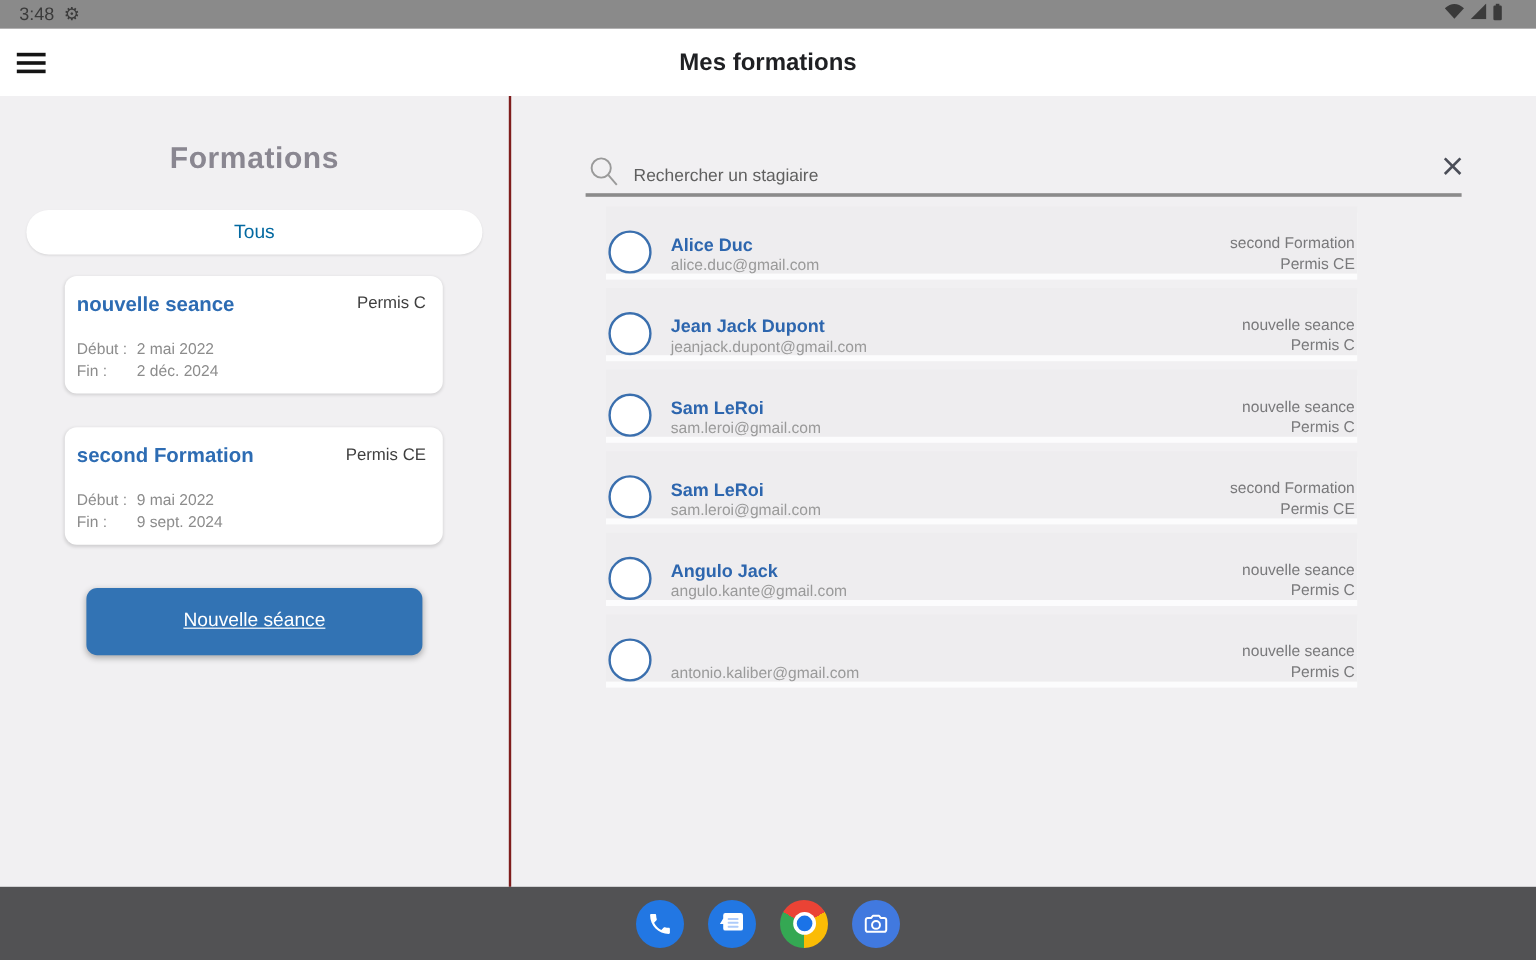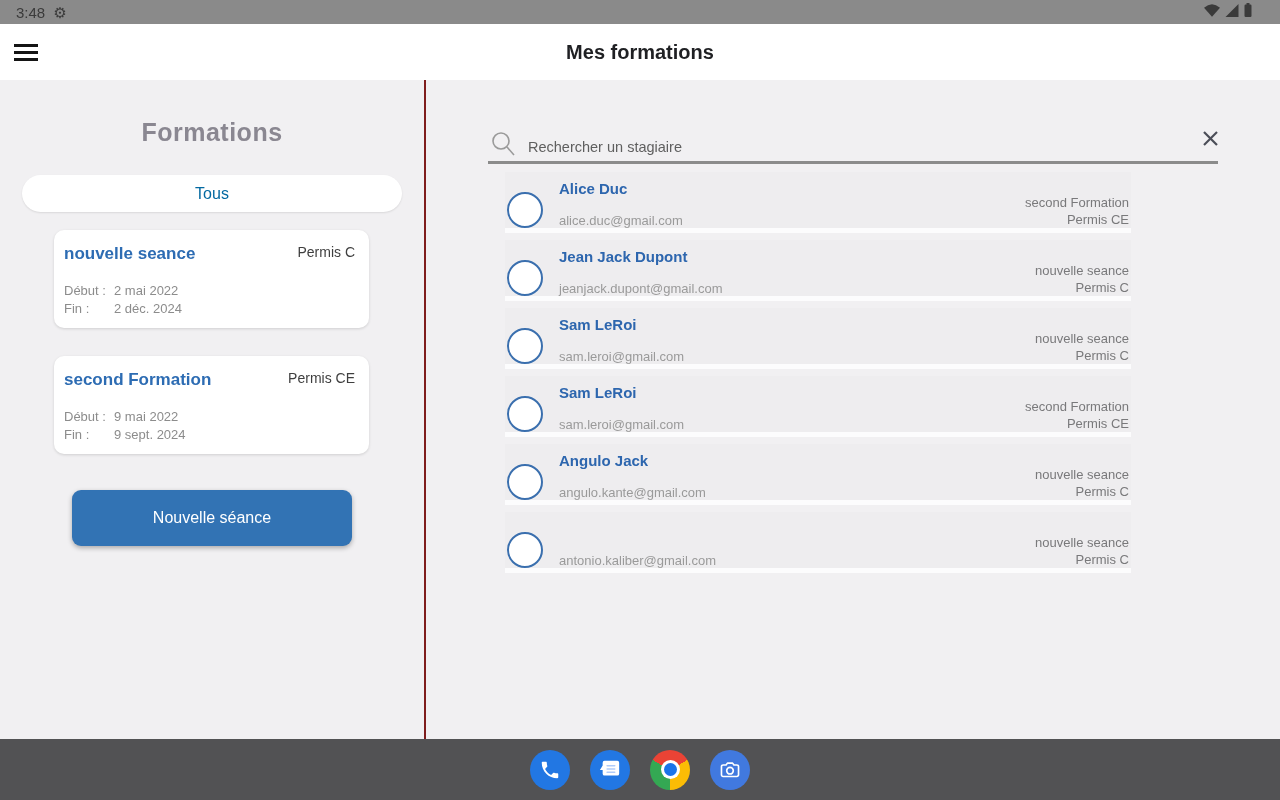--- a/index.html
+++ b/index.html
@@ -40,41 +40,41 @@
     box-shadow:0 1px 3px rgba(0,0,0,.14); padding:14px 14px 16px 10px; height:98px; cursor:pointer; }
   .formation-card + .formation-card { margin-top:28px; }
   .fc-head { display:flex; justify-content:space-between; align-items:flex-start; }
   .fc-title { font-size:17px; font-weight:700; color:#2d6cb3; }
   .fc-permit { font-size:14px; color:#3f3f3f; }
   .fc-dates { margin-top:18px; font-size:13px; color:#8c8c8c; line-height:18px; }
   .fc-row { display:flex; }
   .fc-label { display:inline-block; width:50px; }
   .new-session-btn { margin:36px auto 0 auto; display:block; width:280px; height:56px;
     background:#3273b4; border:none; border-radius:9px; color:#ffffff; font-size:16px;
-    font-family:"Liberation Sans", sans-serif; box-shadow:0 2px 5px rgba(0,0,0,.3); cursor:pointer; }
+    font-family:"Liberation Sans", sans-serif; box-shadow:0 2px 5px rgba(0,0,0,.3); cursor:pointer;text-decoration:underline; }
 
   
   .search-wrap { position:absolute; top:52px; left:59px; width:730px; height:32px;
     border-bottom:3px solid #8b8b8b; display:flex; align-items:center; }
   .search-icon { flex:0 0 auto; margin:0 12px 2px 2px; }
   .search-input { flex:1; border:none; outline:none; background:transparent;
     font-size:14.5px; color:#000000; font-family:"Liberation Sans", sans-serif; }
   .search-input::placeholder { color:#5f5f5f; opacity:1; }
   .clear-btn { position:absolute; top:44px; right:56px; width:28px; height:28px;
     display:flex; align-items:center; justify-content:center; cursor:pointer; }
 
   
   .trainee-list { position:absolute; top:92px; left:76px; width:626px; }
   .trainee-row { height:56px; margin-bottom:12px; background:#eeedef;
     box-shadow:0 5px 0 #fcfcfd; display:flex; align-items:flex-end; cursor:pointer; }
   .avatar { flex:0 0 auto; width:36px; height:36px; border-radius:50%;
     background:#ffffff; border:2px solid #3a6fae; margin-left:2px; }
   .t-id { flex:1; margin-left:16px; }
   .t-name { font-size:15px; font-weight:700; color:#2d66ae; }
-  .t-email { font-size:13px; color:#9a9a9a; margin-top:16px; }
+  .t-email { font-size:13px; color:#9a9a9a; margin-top:0; }
   .t-right { text-align:right; font-size:13px; color:#79797b; line-height:17px; margin-right:2px; }
 
   
   .dock { position:absolute; top:739px; left:0; width:1280px; height:61px; background:#525254;
     display:flex; align-items:center; justify-content:center; gap:20px; }
   .dock-app { width:40px; height:40px; border-radius:50%; display:flex; align-items:center;
     justify-content:center; cursor:pointer; }
   .dock-phone, .dock-messages { background:#2277e3; }
   .dock-camera { background:#4179df; }
   .dock-chrome { background:conic-gradient(from 60deg, #fbbc05 0 120deg, #34a853 0 240deg, #ea4335 0 360deg); position:relative; }

